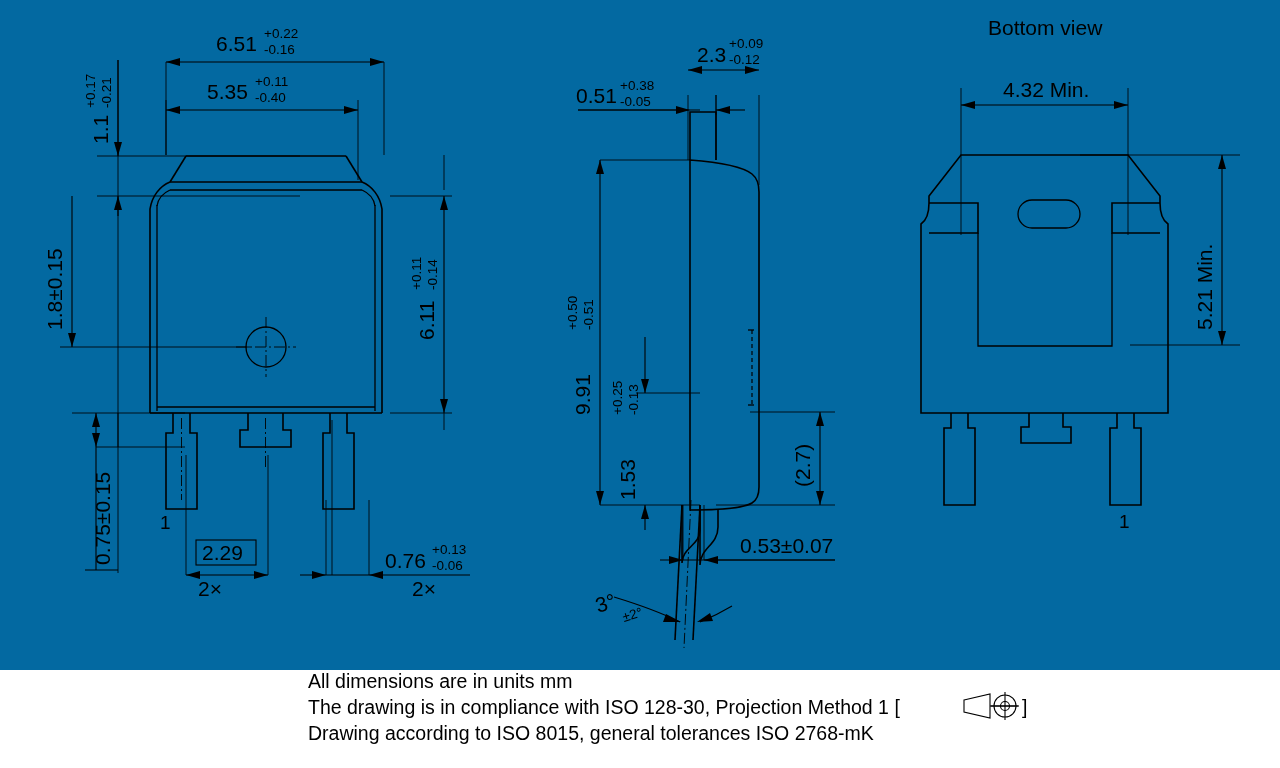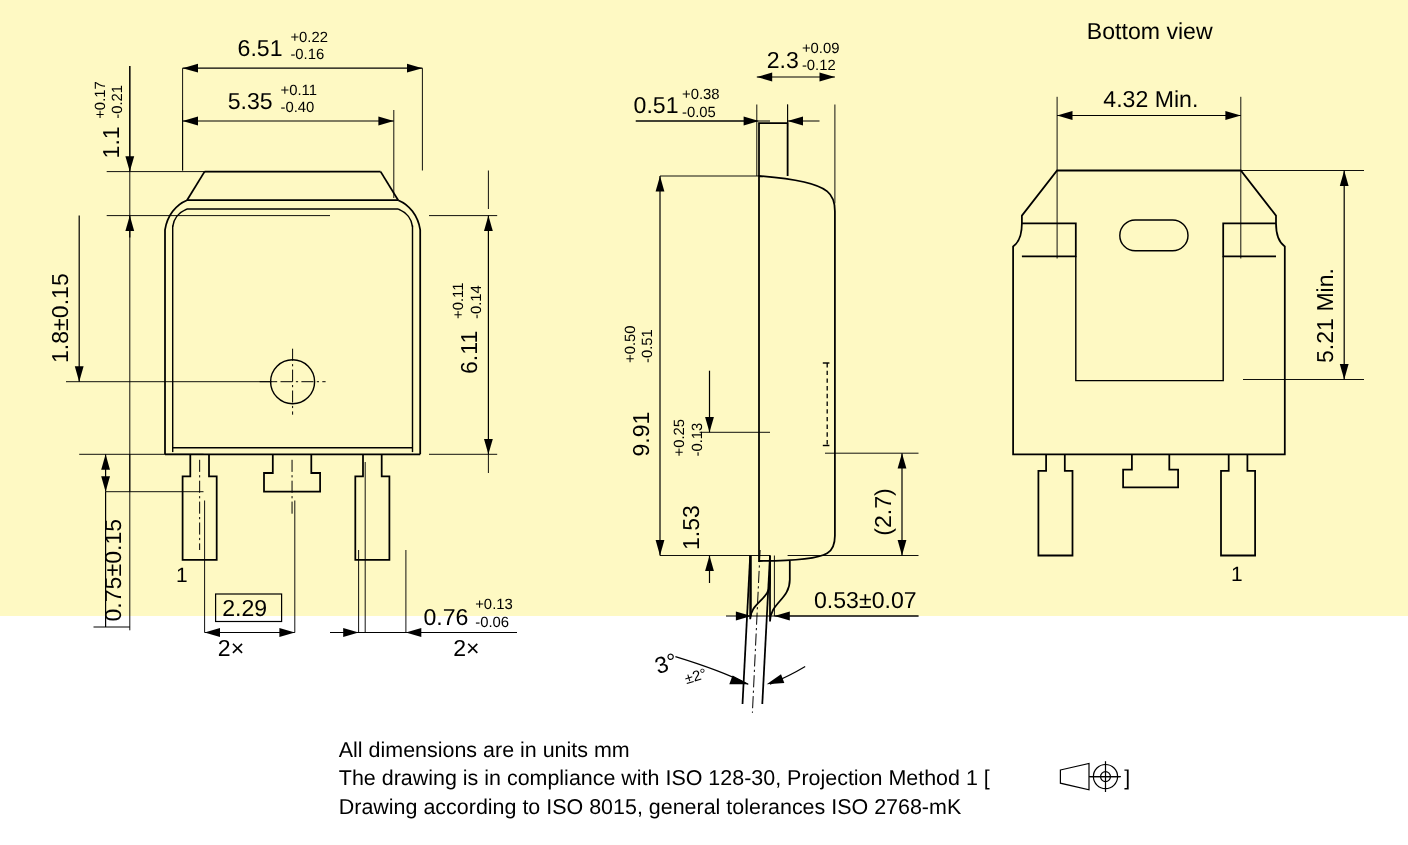--- a/index.html
+++ b/index.html
@@ -1,18 +1,18 @@
 <!DOCTYPE html>
 <html><head>
 <meta charset="utf-8">
 <style>
   html,body{margin:0;padding:0;background:#ffffff;}
   body{width:1280px;height:768px;overflow:hidden;
        font-family:"Liberation Sans","DejaVu Sans",sans-serif;color:#000;}
-  #sheet{position:relative;width:1280px;height:560px;background:#fef9c3;}
+  #sheet{position:relative;width:1280px;height:670px;background:#0369a1;}
   svg{display:block;}
   .ln{stroke:#000;stroke-width:1.1;fill:none;stroke-linecap:butt;}
   .ln-body{stroke:#000;stroke-width:1.6;fill:none;stroke-linejoin:miter;}
   .ln-body2{stroke:#000;stroke-width:1.3;fill:none;}
   .ctr{stroke:#000;stroke-width:0.9;fill:none;stroke-dasharray:11 3 2 3;}
   .hid{stroke:#000;stroke-width:1.2;fill:none;stroke-dasharray:4 3;}
   .ext{stroke:#000;stroke-width:0.85;fill:none;}
   .dimtxt{font-family:"Liberation Sans","DejaVu Sans",sans-serif;font-size:21px;fill:#000;}
   .dimtxt-s{font-family:"Liberation Sans","DejaVu Sans",sans-serif;font-size:13.5px;fill:#000;}
   .note{font-family:"Liberation Sans","DejaVu Sans",sans-serif;font-size:19.5px;fill:#000;}

